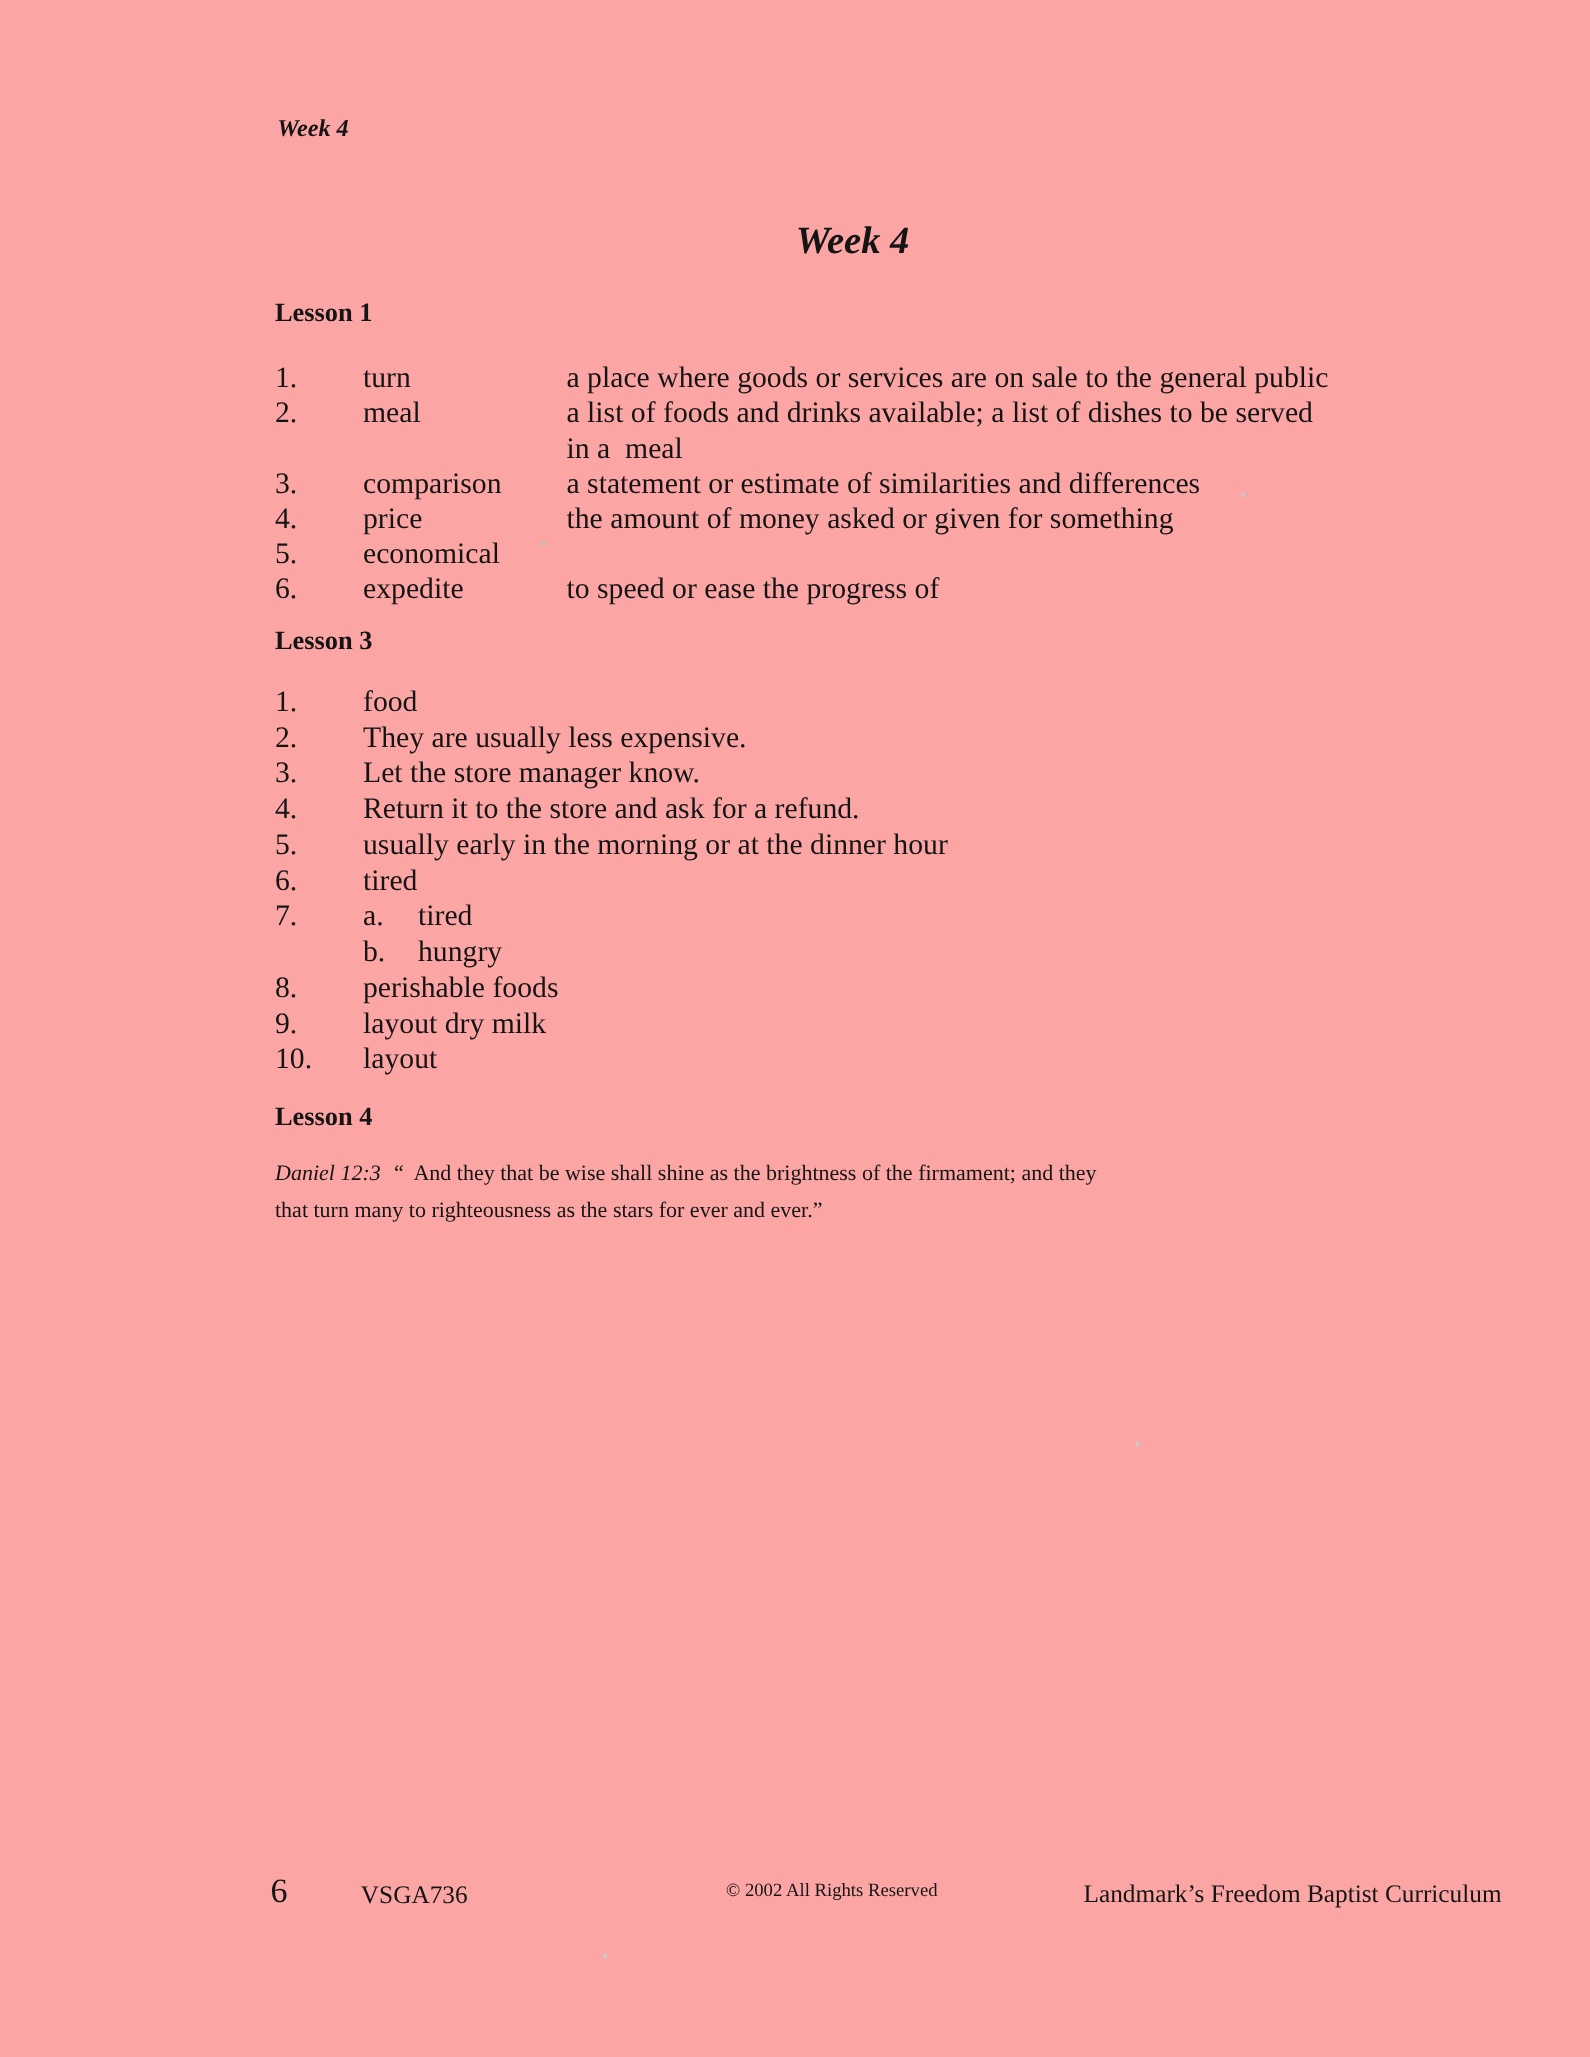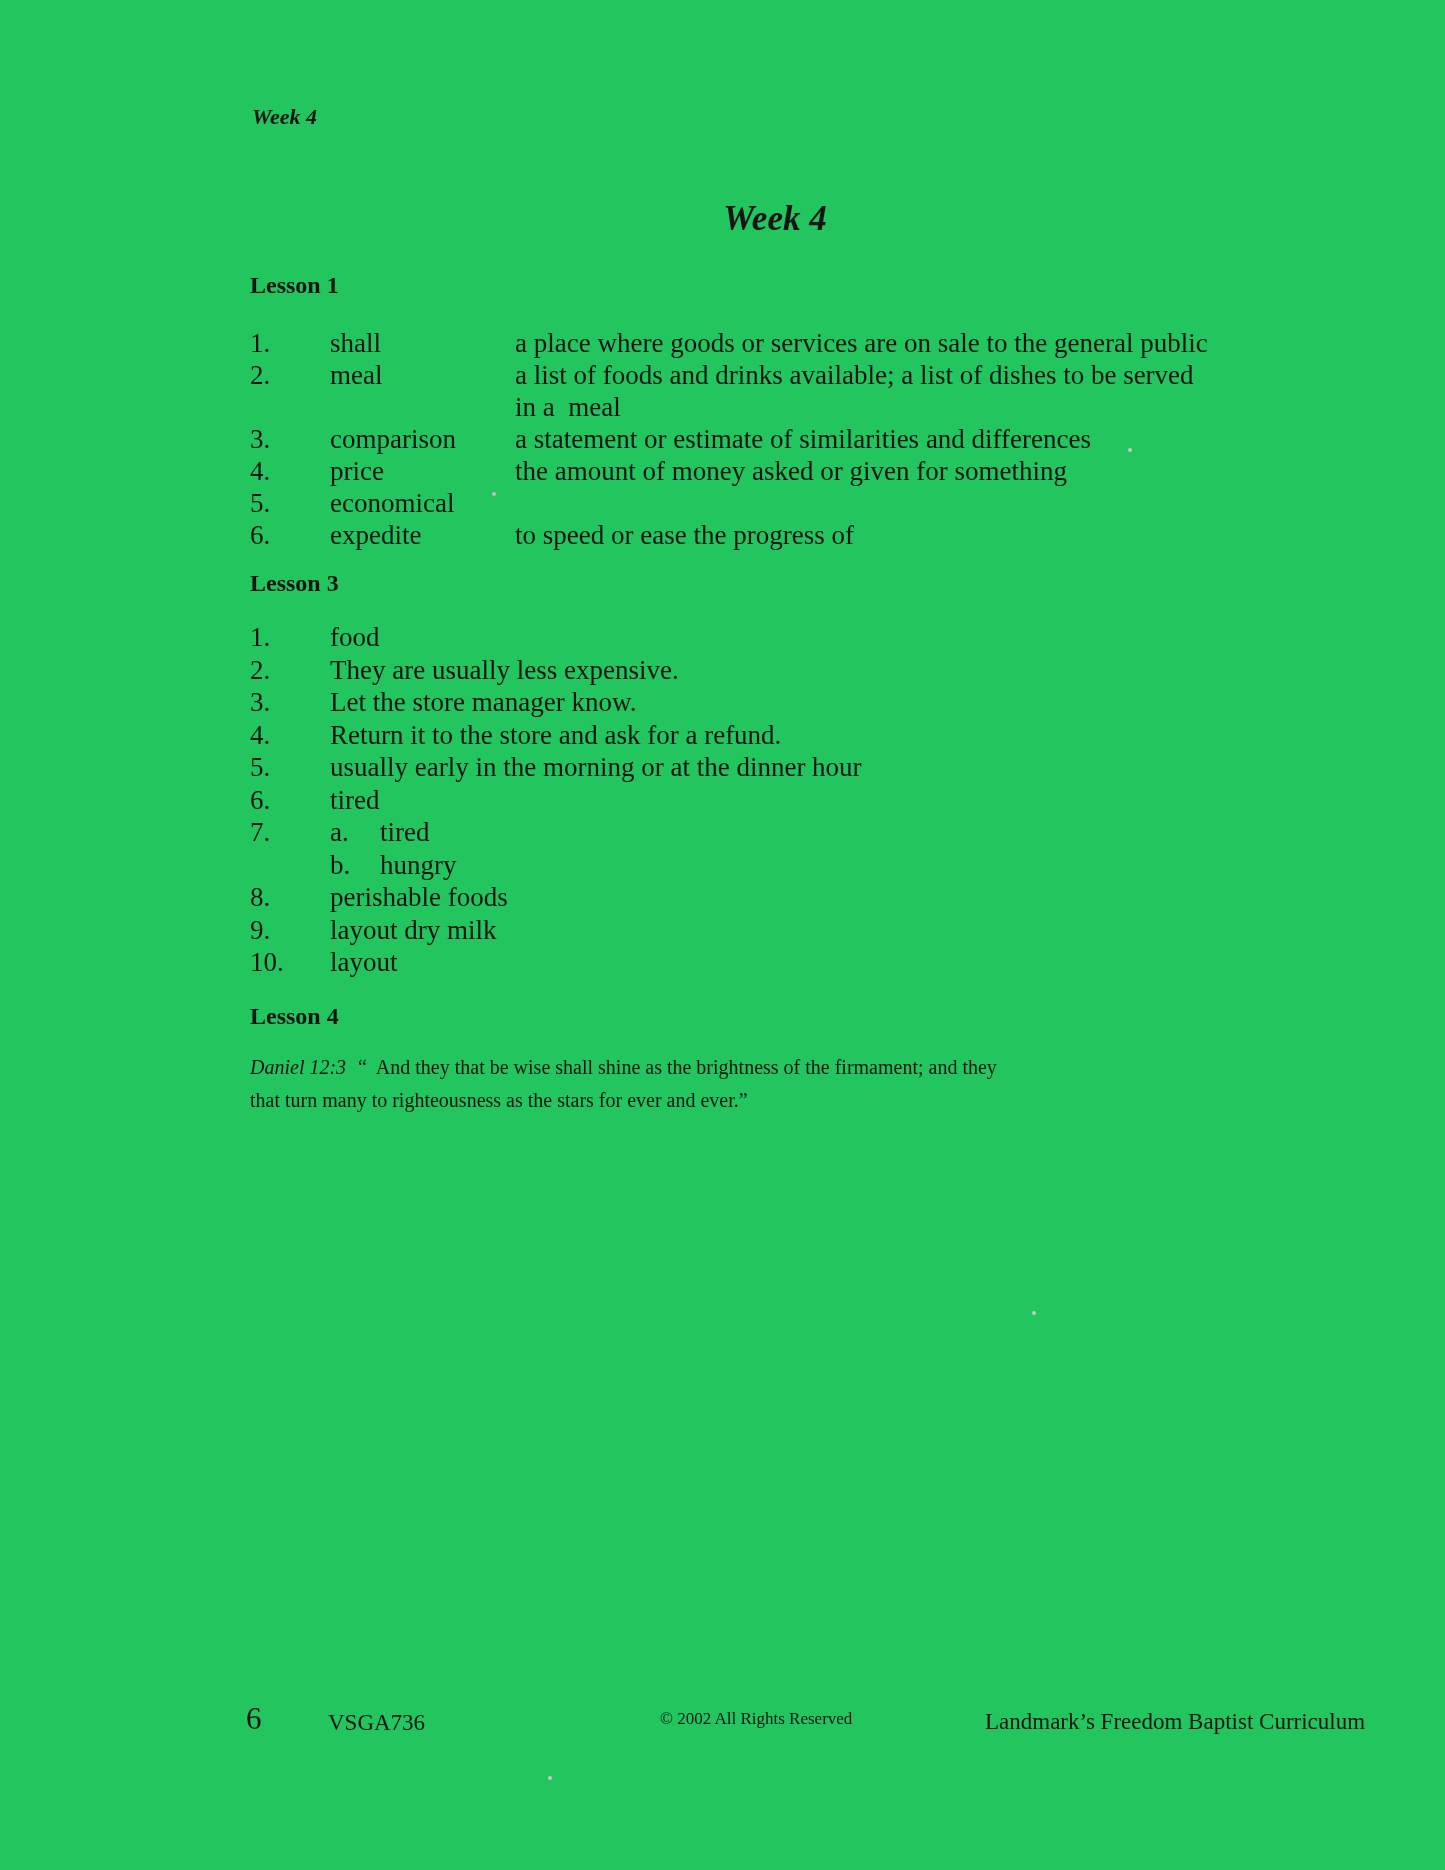--- a/index.html
+++ b/index.html
@@ -4,21 +4,21 @@
 <style>
   html, body {
     margin: 0;
     padding: 0;
     background: #ffffff;
   }
   .page {
     position: relative;
     width: 1445px;
     height: 1870px;
-    background: #22c55e;
+    background: #fca5a5;
     font-family: "Liberation Serif", serif;
     color: #141414;
     overflow: hidden;
   }
   .running-header {
     position: absolute;
     left: 252px;
     top: 104px;
     font-size: 22px;
     font-style: italic;
@@ -132,21 +132,21 @@
 <div class="page">
 
   <div class="running-header">Week 4</div>
 
   <div class="doc-title">Week 4</div>
 
   <div class="lesson-heading lh-1">Lesson 1</div>
   <div class="l1-list">
     <div class="l1-row">
       <span>1.</span>
-      <span>shall</span>
+      <span>turn</span>
       <span class="cell-def">a place where goods or services are on sale to the general public</span>
     </div>
     <div class="l1-row">
       <span>2.</span>
       <span>meal</span>
       <span class="cell-def">a list of foods and drinks available; a list of dishes to be served
 in a  meal</span>
     </div>
     <div class="l1-row">
       <span>3.</span>

